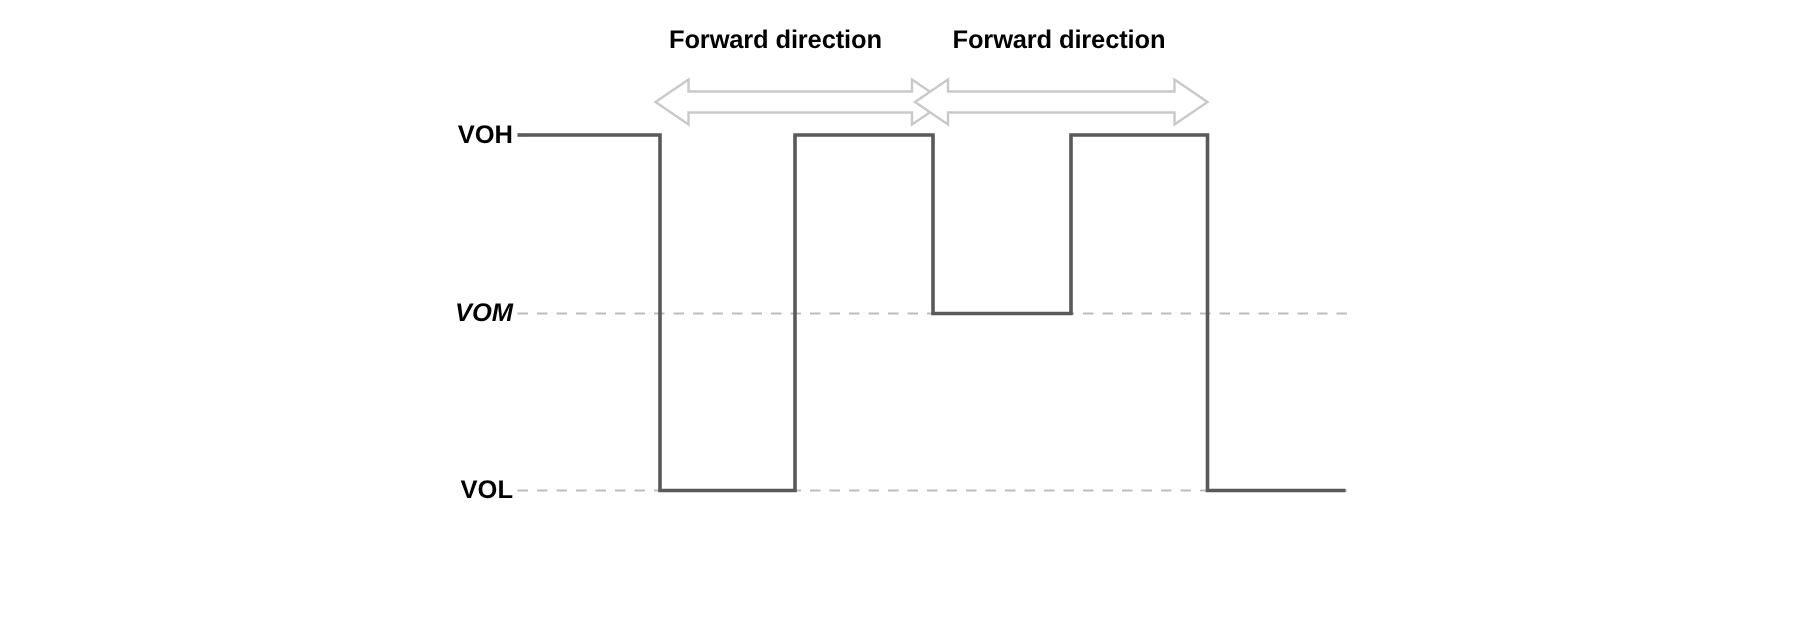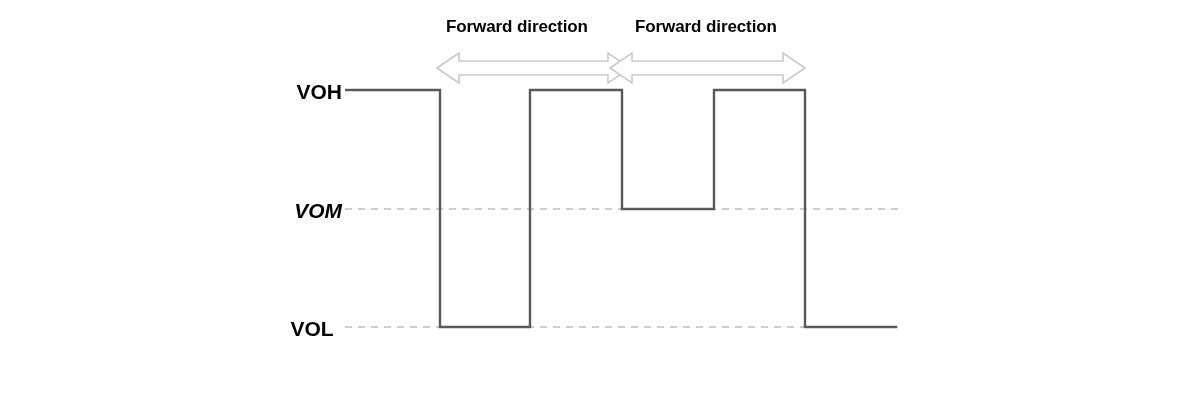--- a/index.html
+++ b/index.html
@@ -41,40 +41,39 @@
     left: 446px;
     top: 17px;
   }
   #label-reverse-direction {
     left: 635px;
     top: 17px;
   }
   .level-label {
     position: absolute;
     font-family: "Liberation Sans", sans-serif;
-    font-size: 21px;
+    font-size: 17px;
     font-weight: bold;
     color: #000000;
     white-space: nowrap;
     text-align: right;
     width: 60px;
   }
   #level-label-voh {
     left: 282px;
     top: 80px;
   }
   #level-label-vom {
     left: 282px;
     top: 199px;
     font-style: italic;
   }
   #level-label-vol {
     left: 282px;
     top: 317px;
-    text-align: center;
   }
 </style>
 </head>
 <body>
 
 <div id="figure-root">
 
   <svg id="waveform-svg" viewBox="0 0 1200 414" xmlns="http://www.w3.org/2000/svg">
 
     <g>

